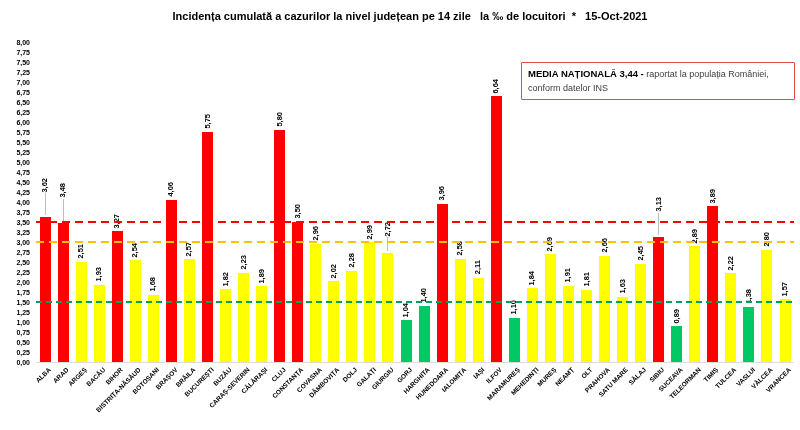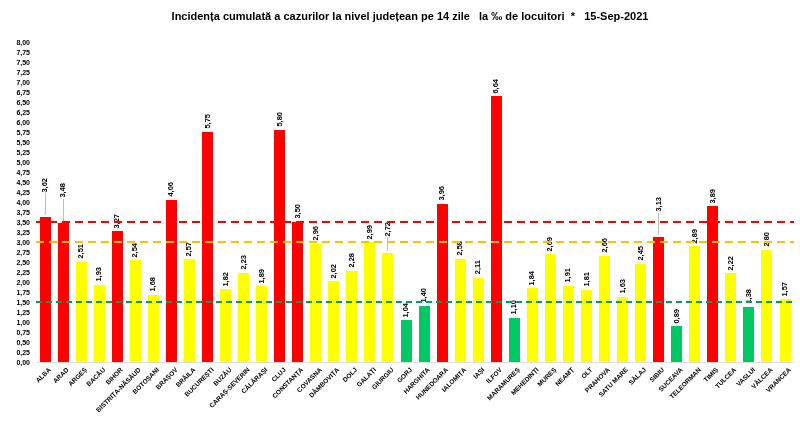--- a/index.html
+++ b/index.html
@@ -40,21 +40,21 @@
     position:absolute; left:521px; top:62px; width:260px;
     background:#ffffff; border:1.5px solid #e04b4b; border-radius:1px;
     padding:4px 6px; font-size:9px; line-height:1.5; color:#404040;
   }
   .note .nb { font-weight:bold; color:#000; font-size:9.5px; }
 </style>
 </head>
 <body>
 
 <div id="canvas">
-  <div class="chart-title">Incidența cumulată a cazurilor la nivel județean pe 14 zile   la ‰ de locuitori  *   15-Sep-2021</div>
+  <div class="chart-title">Incidența cumulată a cazurilor la nivel județean pe 14 zile   la ‰ de locuitori  *   15-Oct-2021</div>
 
   <div id="yaxis">
       <div class="ytick" style="top: 357.5px;">0,00</div>
       <div class="ytick" style="top: 347.5px;">0,25</div>
       <div class="ytick" style="top: 337.5px;">0,50</div>
       <div class="ytick" style="top: 327.5px;">0,75</div>
       <div class="ytick" style="top: 317.5px;">1,00</div>
       <div class="ytick" style="top: 307.5px;">1,25</div>
       <div class="ytick" style="top: 297.5px;">1,50</div>
       <div class="ytick" style="top: 287.5px;">1,75</div>
@@ -216,13 +216,14 @@
       <div class="xlab" style="right: 139.4px;">SIBIU</div>
       <div class="xlab" style="right: 121.3px;">SUCEAVA</div>
       <div class="xlab" style="right: 103.3px;">TELEORMAN</div>
       <div class="xlab" style="right: 85.2px;">TIMIȘ</div>
       <div class="xlab" style="right: 67.2px;">TULCEA</div>
       <div class="xlab" style="right: 49.1px;">VASLUI</div>
       <div class="xlab" style="right: 31.1px;">VÂLCEA</div>
       <div class="xlab" style="right: 13px;">VRANCEA</div>
     </div>
 
+  <div class="note" style="border-color: rgb(224, 75, 75);"><span class="nb">MEDIA NAȚIONALĂ 3,44 -</span><span> raportat la populația României, conform datelor INS</span></div>
 </div>
 
 </body></html>

